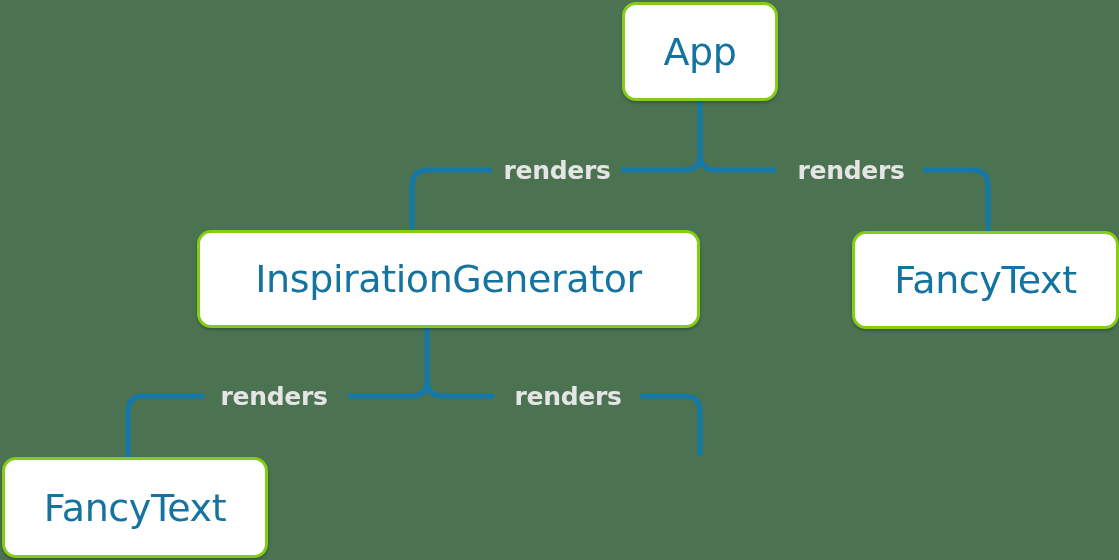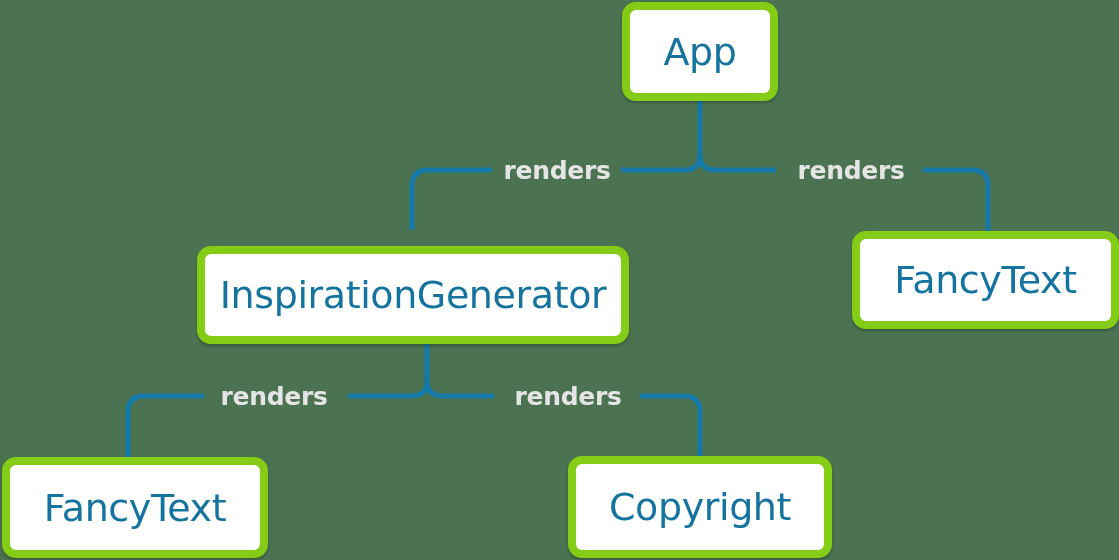--- a/index.html
+++ b/index.html
@@ -17,21 +17,21 @@
   }
   #edge-layer {
     position:absolute;
     left:0; top:0;
     width:1119px; height:560px;
     pointer-events:none;
   }
   .node-box {
     position:absolute;
     background:#ffffff;
-    border:8px solid #84cc16;
+    border:3px solid #84cc16;
     border-radius:14px;
     display:flex;
     align-items:center;
     justify-content:center;
     box-shadow:0 2px 3px rgba(0,0,0,0.25);
   }
   .node-label {
     color:#15749f;
     font-family:"DejaVu Sans", sans-serif;
     font-weight:400;
@@ -46,21 +46,21 @@
     font-family:"DejaVu Sans", sans-serif;
     font-weight:700;
     font-size:25px;
     letter-spacing:-0.3px;
     white-space:nowrap;
     line-height:1;
     transform:translate(-50%, -50%);
   }
   
   #node-app            { left:622px; top:2px;   width:156px; height:99px; }
-  #node-inspgen        { left:197px; top:230px; width:432px; height:98px;margin-top:16px; }
+  #node-inspgen        { left:197px; top:230px; width:503px; height:98px; }
   #node-fancytext-right{ left:852px; top:231px; width:267px; height:98px; }
   #node-fancytext-left { left:2px;   top:457px; width:266px; height:101px; }
   #node-copyright      { left:568px; top:456px; width:264px; height:102px; }
 </style>
 </head>
 <body>
 
 <div id="diagram-root">
 
   <svg id="edge-layer" viewBox="0 0 1119 560" width="1119" height="560" xmlns="http://www.w3.org/2000/svg">
@@ -102,17 +102,14 @@
   </div>
 
   <div class="node-box" id="node-fancytext-right">
     <span class="node-label">FancyText</span>
   </div>
 
   <div class="node-box" id="node-fancytext-left">
     <span class="node-label">FancyText</span>
   </div>
 
-  <div class="node-box" id="node-copyright">
-    <span class="node-label">Copyright</span>
-  </div>
 
 </div>
 
 </body></html>

